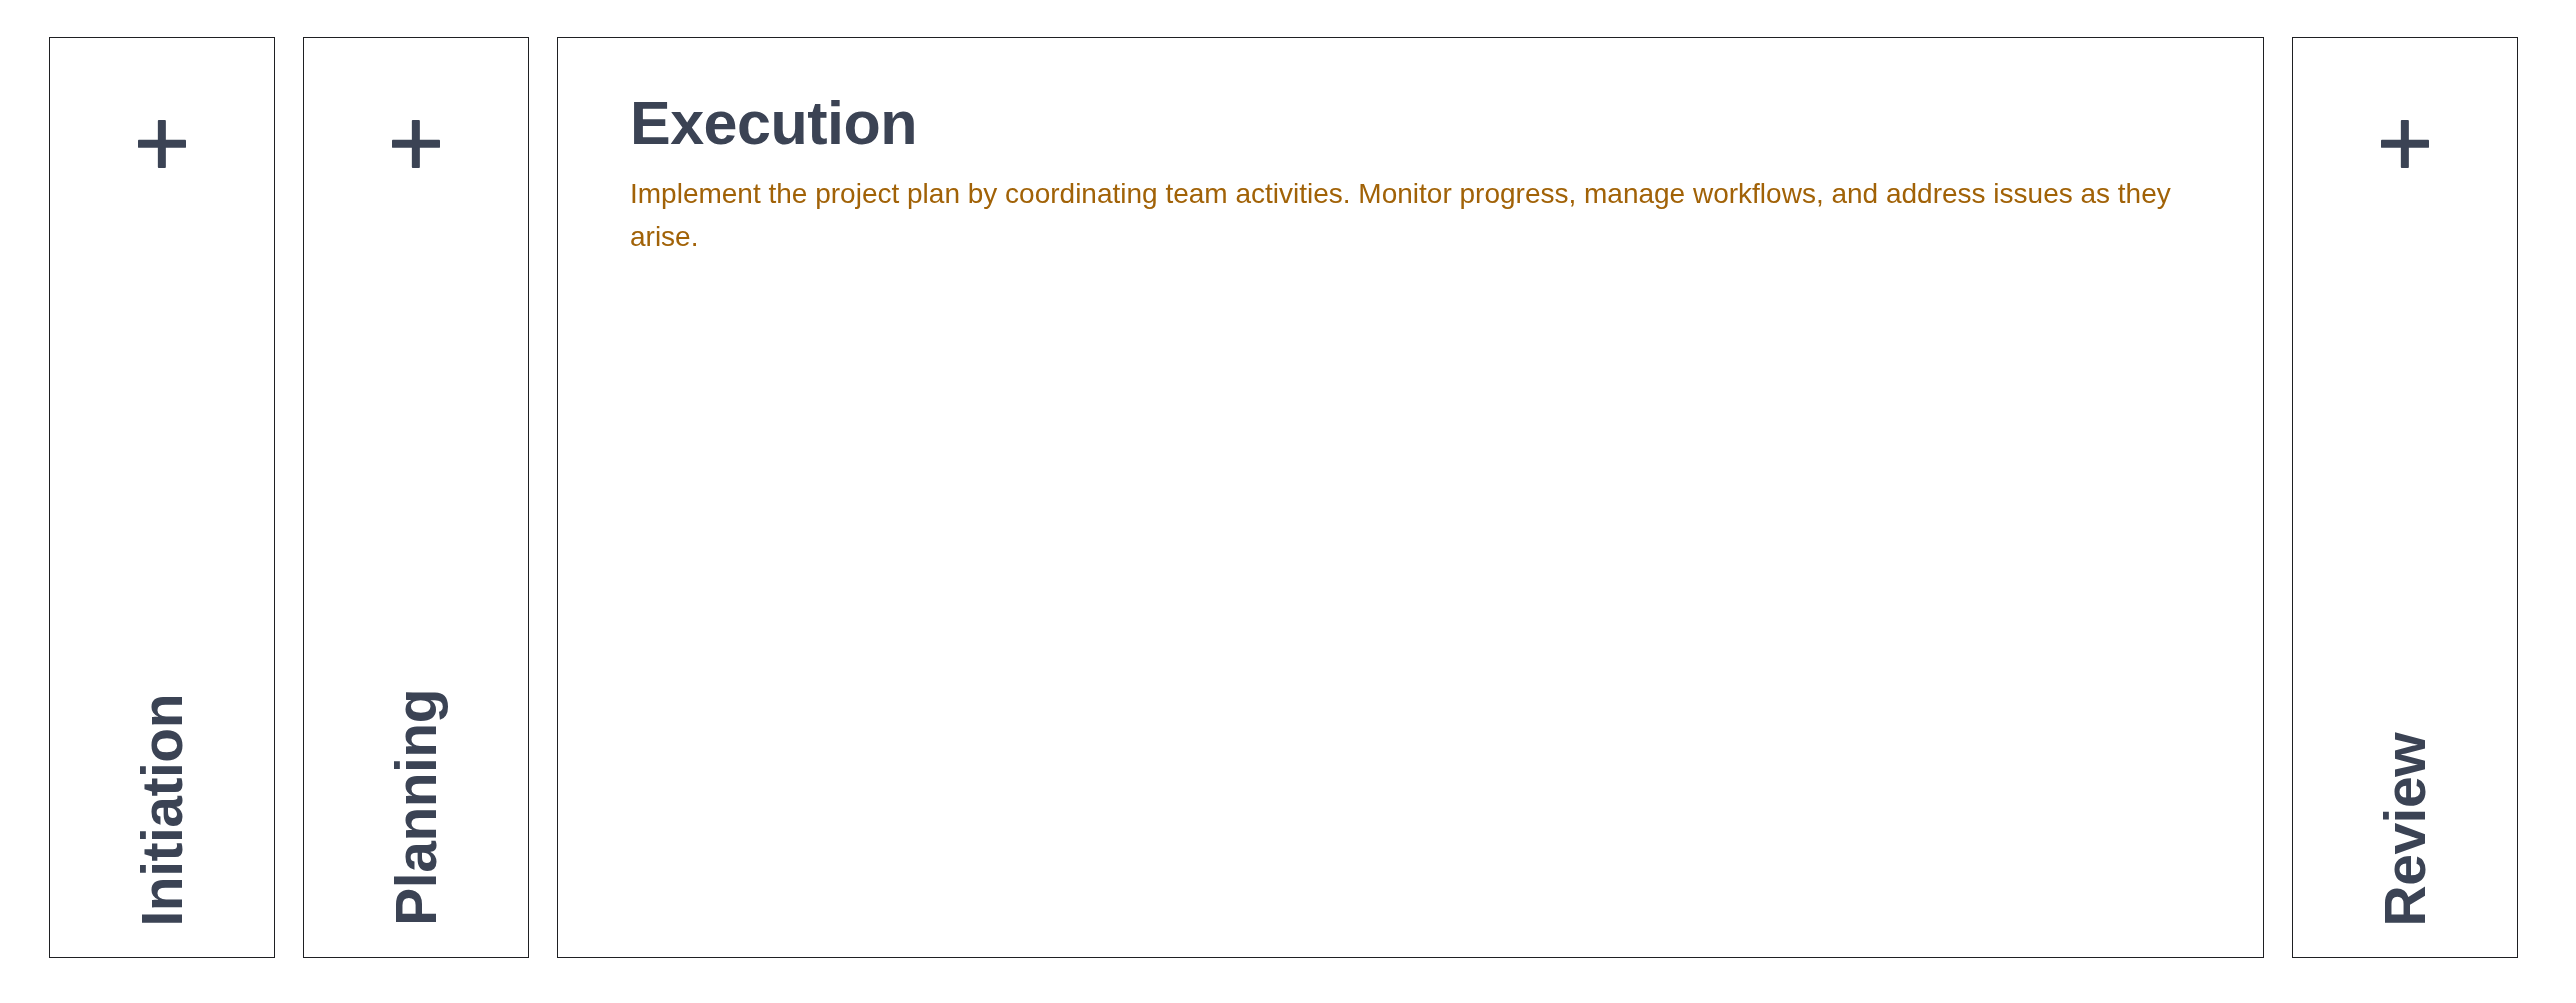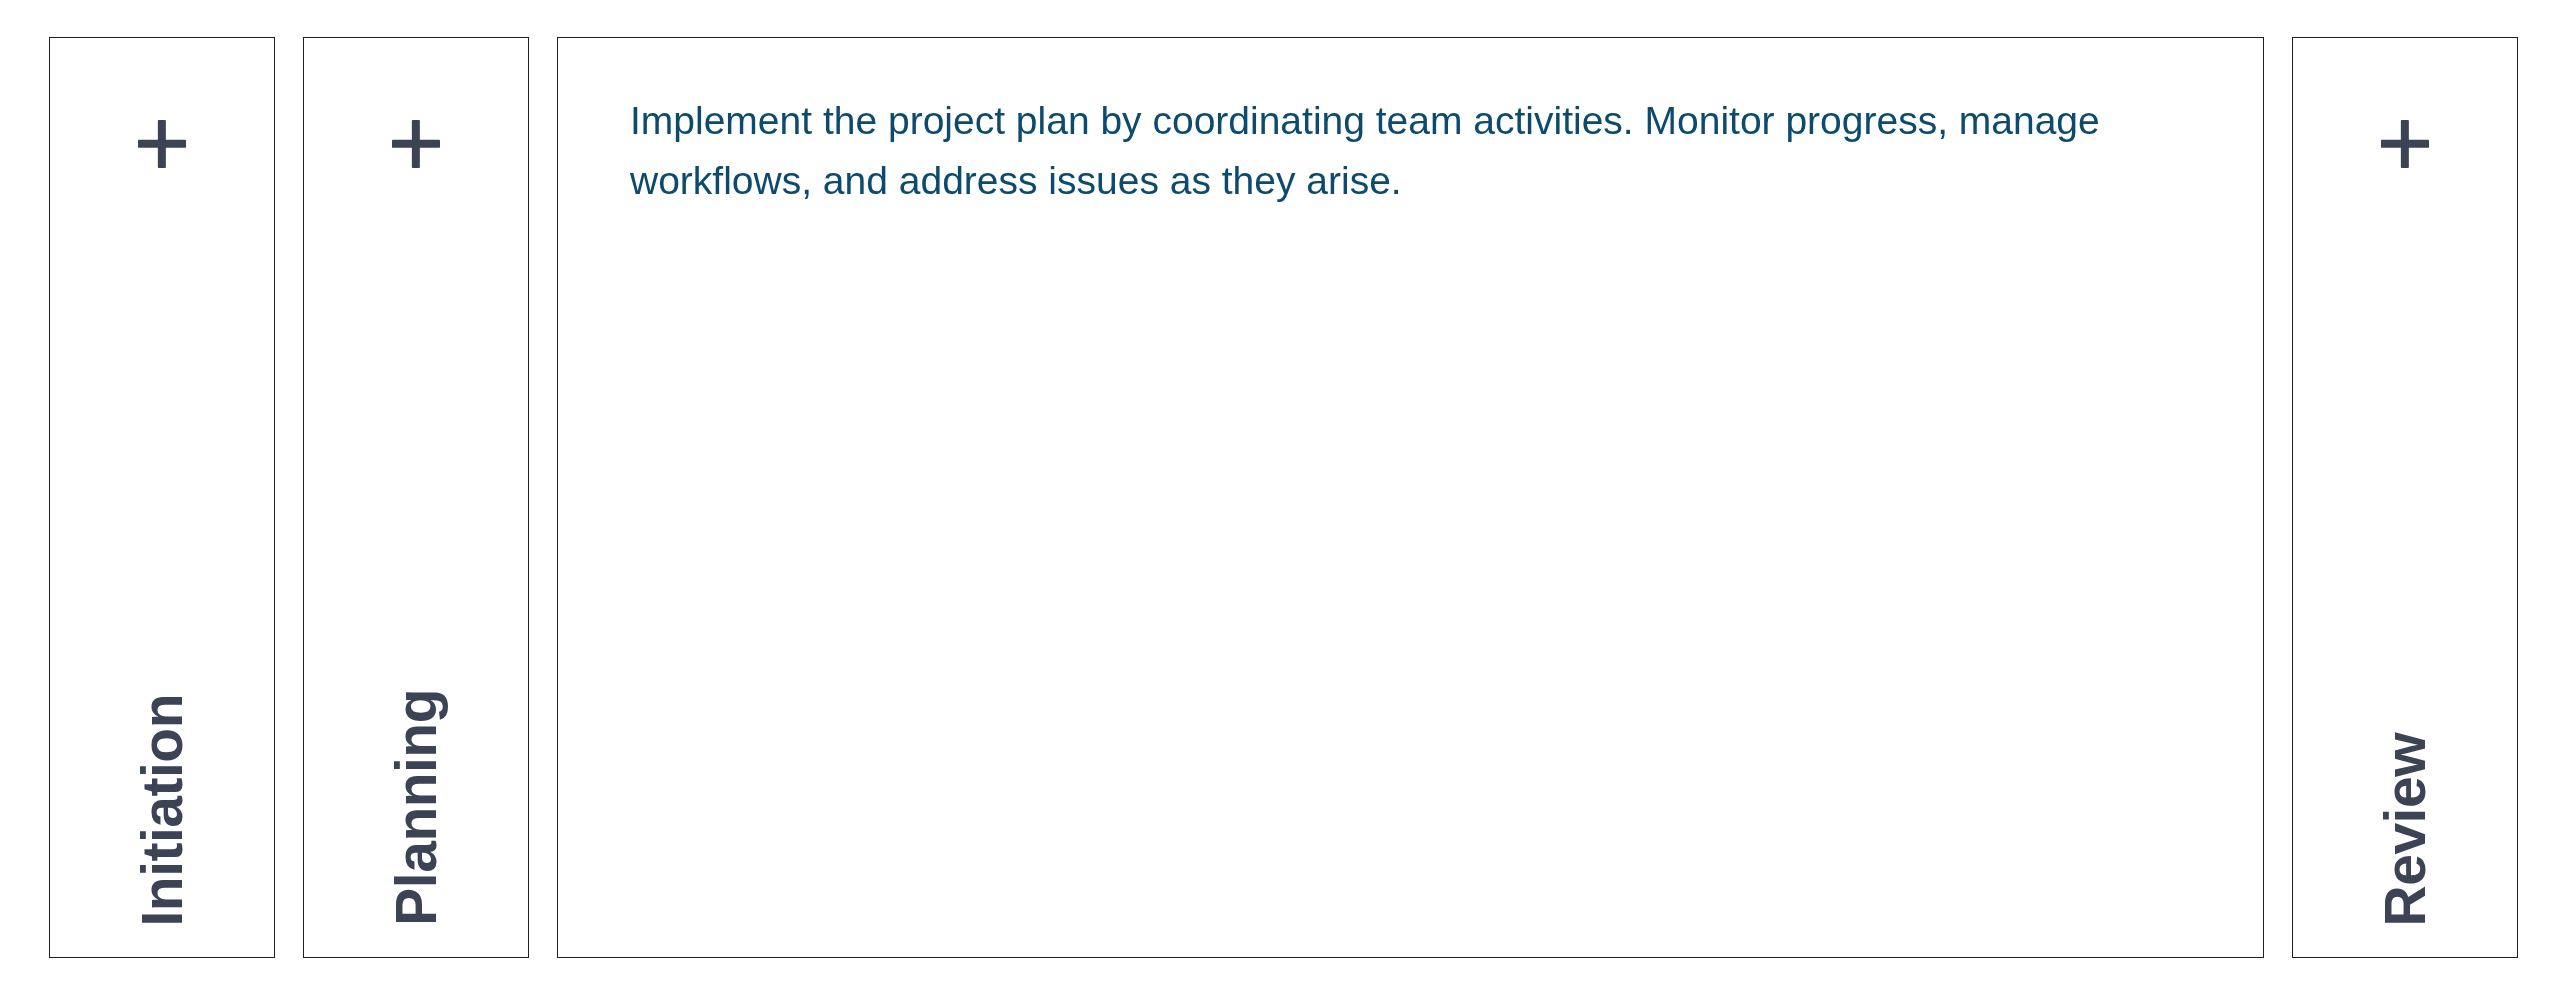--- a/index.html
+++ b/index.html
@@ -113,23 +113,23 @@
   }
   .panel-title {
     font-size: 61px;
     font-weight: bold;
     color: #3b4354;
     line-height: 1.05;
     margin: 0 0 16.6px 0;
     letter-spacing: -0.5px;
   }
   .panel-desc {
-    font-size: 39px;
+    font-size: 28px;
     font-weight: normal;
-    color: #0c4a6e;
+    color: #a16207;
     line-height: 1.55;
     margin: 0;
     max-width: 1567px;
   }
 </style>
 </head>
 <body>
 
 <div id="accordion">
 
@@ -146,20 +146,21 @@
     <div class="plus-wrap">
       <span class="plus-icon"></span>
     </div>
     <div class="vlabel-wrap">
       <span class="vlabel">Planning</span>
     </div>
   </section>
 
   <section class="panel expanded">
     <div class="panel-body">
+      <h1 class="panel-title">Execution</h1>
       <p class="panel-desc">Implement the project plan by coordinating team activities. Monitor progress, manage workflows, and address issues as they arise.</p>
     </div>
   </section>
 
   <section class="panel collapsed">
     <div class="plus-wrap">
       <span class="plus-icon"></span>
     </div>
     <div class="vlabel-wrap">
       <span class="vlabel">Review</span>

